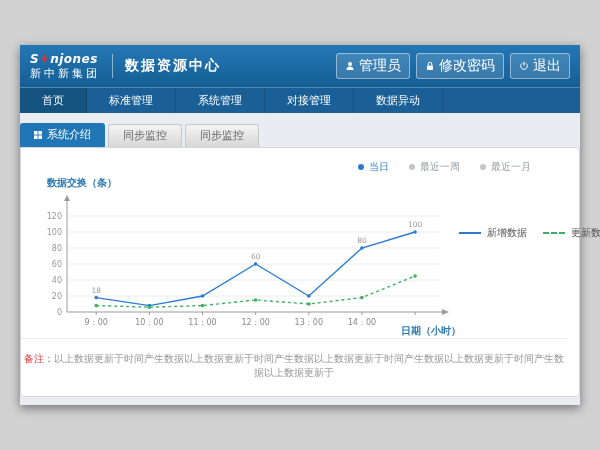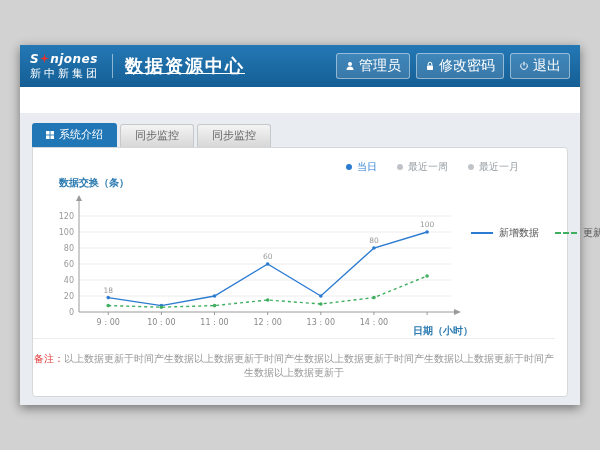--- a/index.html
+++ b/index.html
@@ -15,42 +15,42 @@
   
   .header{
     height:42px;background:linear-gradient(#2478b5,#155e95);
     display:flex;align-items:center;padding:0 10px;box-sizing:border-box;
   }
   .brand{display:flex;flex-direction:column;color:#fff;line-height:1;margin-right:10px;}
   .brand-en{font-size:12px;font-weight:bold;font-style:italic;display:flex;align-items:center;letter-spacing:.5px;}
   .brand-en svg{margin:0 1px 2px 1px;}
   .brand-cn{font-size:11px;font-weight:normal;letter-spacing:3px;margin-top:3px;}
   .hdr-divider{width:1px;height:24px;background:rgba(255,255,255,.5);margin:0 12px 0 2px;}
-  .app-title{color:#fff;font-size:18px;font-weight:bold;letter-spacing:2px;text-decoration:underline;}
+  .app-title{color:#fff;font-size:14px;font-weight:bold;letter-spacing:2px;}
   .header-right{margin-left:auto;display:flex;gap:6px;}
   .hbtn{
     display:flex;align-items:center;gap:4px;color:#fff;font-size:14px;
     background:rgba(255,255,255,.14);border:1px solid rgba(255,255,255,.45);
     border-radius:3px;padding:3px 8px;cursor:pointer;white-space:nowrap;
   }
   .hbtn svg{display:block;}
   
   .nav{
     height:26px;background:#1a6096;display:flex;align-items:stretch;
     border-top:1px solid rgba(255,255,255,.25);
   }
   .nav-item{
     padding:0 22px;color:#fff;font-size:11px;line-height:26px;cursor:pointer;
     border-right:1px solid rgba(0,0,0,.15);
   }
   .nav-item.active{background:#14527f;}
   
   .content{
     position:absolute;left:0;right:0;top:68px;bottom:0;
-    background:#e9edf1;padding:10px 12px;box-sizing:border-box;
+    background:#e9edf1;padding:10px 0;box-sizing:border-box;
   }
   .tabbar{display:flex;align-items:flex-end;gap:3px;height:24px;}
   .tab{
     font-size:11px;padding:0 14px;border-radius:3px 3px 0 0;cursor:pointer;
     display:flex;align-items:center;gap:5px;
   }
   .tab.active{background:#2176b5;color:#fff;height:24px;line-height:24px;}
   .tab.inactive{
     background:linear-gradient(#f4f4f4,#d7d7d7);color:#666;height:22px;line-height:22px;
     border:1px solid #c6c9cc;border-bottom:none;
@@ -117,20 +117,27 @@
       <div class="hbtn">
         <svg width="10" height="10" viewBox="0 0 10 10">
             <path d="M5 0.8v3.6" stroke="#fff" stroke-width="1.2" fill="none"></path>
             <path d="M3 2.4a3.3 3.3 0 1 0 4 0" stroke="#fff" stroke-width="1" fill="none"></path>
           </svg>
         <span>退出</span>
       </div>
     </div>
   </div>
 
+  <div class="nav">
+    <div class="nav-item active">首页</div>
+    <div class="nav-item">标准管理</div>
+    <div class="nav-item">系统管理</div>
+    <div class="nav-item">对接管理</div>
+    <div class="nav-item">数据异动</div>
+  </div>
 
   <div class="content">
     <div class="tabbar">
       <div class="tab active">
         <svg width="8" height="8" viewBox="0 0 9 9">
             <rect width="4" height="4" fill="#fff"></rect>
             <rect x="5" width="4" height="4" fill="#fff"></rect>
             <rect y="5" width="4" height="4" fill="#fff"></rect>
             <rect x="5" y="5" width="4" height="4" fill="#fff"></rect>
           </svg>

